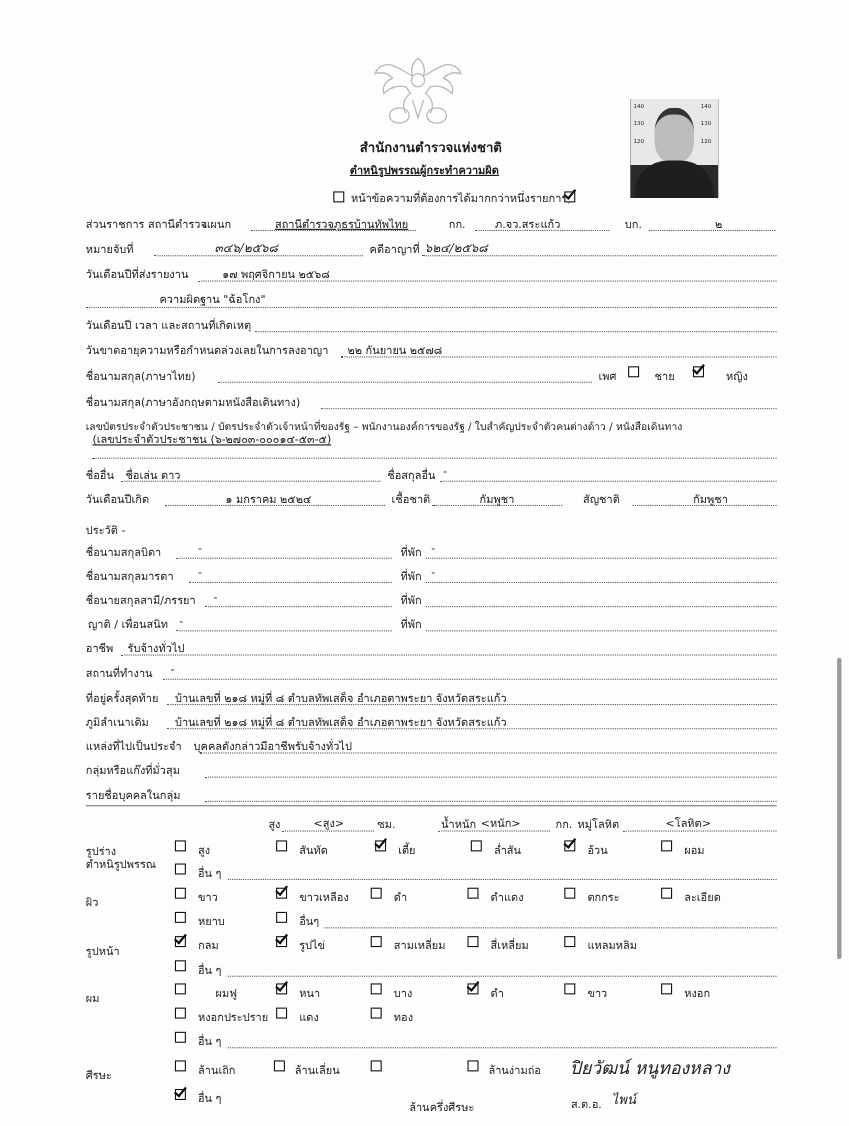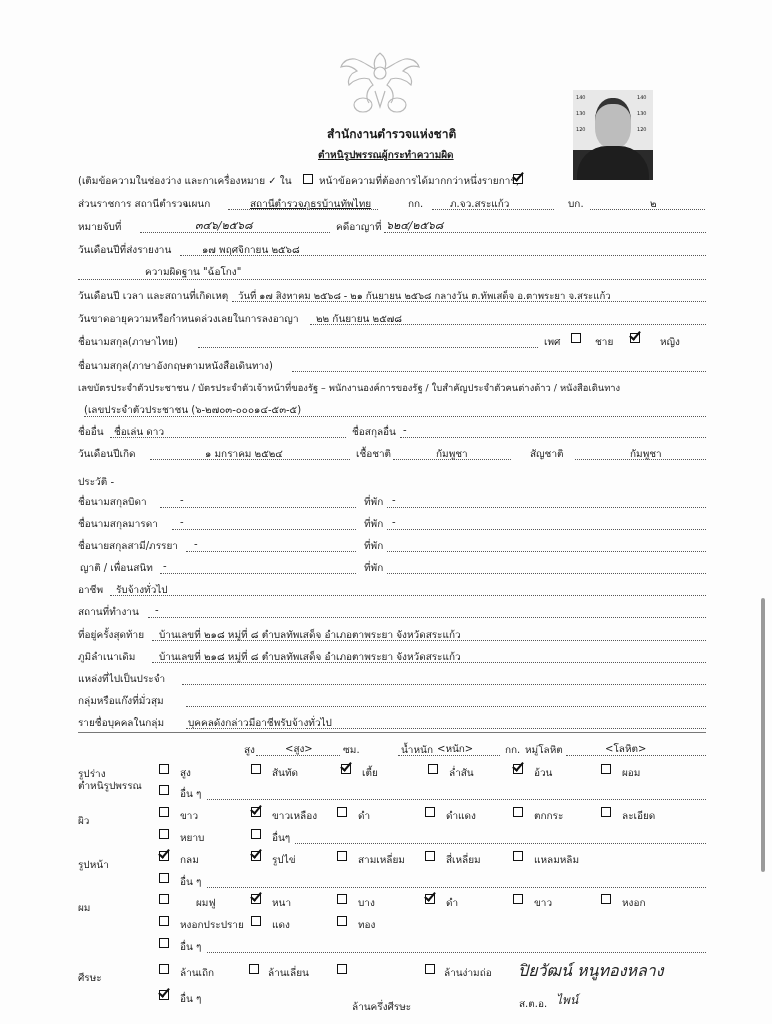--- a/index.html
+++ b/index.html
@@ -54,21 +54,20 @@
     <span class="tick" style="left:3px;top:20px;">130</span>
     <span class="tick" style="left:3px;top:36px;">120</span>
     <span class="tick" style="left:64px;top:4px;">140</span>
     <span class="tick" style="left:64px;top:20px;">130</span>
     <span class="tick" style="left:64px;top:36px;">120</span>
   </div>
 
   <div class="abs title1" style="left:327px;top:124px;">สำนักงานตำรวจแห่งชาติ</div>
   <div class="abs title2" style="left:318px;top:147px;">ตำหนิรูปพรรณผู้กระทำความผิด</div>
 
-  <div class="abs lbl" style="left:78px;top:173px;">(เติมข้อความในช่องว่าง และกาเครื่องหมาย ✓ ใน</div>
   <div class="cb" style="left:303px;top:174px;"></div>
   <div class="abs lbl" style="left:319px;top:173px;">หน้าข้อความที่ต้องการได้มากกว่าหนึ่งรายการ)</div>
   <div class="cb checked" style="left:513px;top:174px;"></div>
 
   <div class="abs lbl" style="left:78px;top:196px;">ส่วนราชการ  สถานีตำรวจ</div>
   <div class="abs lbl" style="left:185px;top:196px;">แผนก</div>
   <div class="dot" style="left:228px;top:209px;width:150px;"></div>
   <div class="abs val" style="left:250px;top:196px;text-decoration:underline;">สถานีตำรวจภูธรบ้านทัพไทย</div>
   <div class="abs lbl" style="left:408px;top:196px;">กก.</div>
   <div class="dot" style="left:432px;top:209px;width:122px;"></div>
@@ -86,40 +85,39 @@
 
   <div class="abs lbl" style="left:78px;top:242px;">วันเดือนปีที่ส่งรายงาน</div>
   <div class="dot" style="left:180px;top:255px;width:526px;"></div>
   <div class="abs val" style="left:202px;top:242px;">๑๗  พฤศจิกายน   ๒๕๖๘</div>
 
   <div class="abs val" style="left:145px;top:264px;">ความผิดฐาน "ฉ้อโกง"</div>
   <div class="dot" style="left:78px;top:279px;width:628px;"></div>
 
   <div class="abs lbl" style="left:78px;top:288px;">วันเดือนปี เวลา และสถานที่เกิดเหตุ</div>
   <div class="dot" style="left:232px;top:301px;width:474px;"></div>
-  <div class="abs val" style="left:238px;top:288px;font-size:9.6px;">วันที่ ๑๗ สิงหาคม ๒๕๖๘ - ๒๑ กันยายน ๒๕๖๘ กลางวัน  ต.ทัพเสด็จ อ.ตาพระยา จ.สระแก้ว</div>
 
   <div class="abs lbl" style="left:78px;top:311px;">วันขาดอายุความหรือกำหนดล่วงเลยในการลงอาญา</div>
   <div class="dot" style="left:310px;top:324px;width:396px;"></div>
   <div class="abs val" style="left:316px;top:311px;">๒๒  กันยายน   ๒๕๗๘</div>
 
   <div class="abs lbl" style="left:78px;top:334px;">ชื่อนามสกุล(ภาษาไทย)</div>
   <div class="dot" style="left:198px;top:347px;width:340px;"></div>
   <div class="abs lbl" style="left:544px;top:334px;">เพศ</div>
   <div class="cb" style="left:571px;top:333px;"></div>
   <div class="abs lbl" style="left:595px;top:334px;">ชาย</div>
   <div class="cb checked" style="left:630px;top:333px;"></div>
   <div class="abs lbl" style="left:660px;top:334px;">หญิง</div>
 
   <div class="abs lbl" style="left:78px;top:358px;">ชื่อนามสกุล(ภาษาอังกฤษตามหนังสือเดินทาง)</div>
   <div class="dot" style="left:292px;top:371px;width:414px;"></div>
   <div class="abs val" style="left:300px;top:358px;"></div>
 
   <div class="abs lbl" style="left:78px;top:380px;font-size:9.4px;">เลขบัตรประจำตัวประชาชน / บัตรประจำตัวเจ้าหน้าที่ของรัฐ – พนักงานองค์การของรัฐ / ใบสำคัญประจำตัวคนต่างด้าว / หนังสือเดินทาง</div>
-  <div class="abs val" style="left:84px;top:402px;">(เลขประจำตัวประชาชน (๖-๒๗๐๓-๐๐๐๑๔-๕๓-๕)</div>
+  <div class="abs val" style="left:84px;top:392px;text-decoration:underline;">(เลขประจำตัวประชาชน (๖-๒๗๐๓-๐๐๐๑๔-๕๓-๕)</div>
   <div class="dot" style="left:84px;top:416px;width:622px;"></div>
 
   <div class="abs lbl" style="left:78px;top:424px;">ชื่ออื่น</div>
   <div class="dot" style="left:110px;top:437px;width:236px;"></div>
   <div class="abs val" style="left:114px;top:424px;">ชื่อเล่น ดาว</div>
   <div class="abs lbl" style="left:352px;top:424px;">ชื่อสกุลอื่น</div>
   <div class="dot" style="left:400px;top:437px;width:306px;"></div>
   <div class="abs val" style="left:403px;top:424px;">-</div>
 
   <div class="abs lbl" style="left:78px;top:446px;">วันเดือนปีเกิด</div>
@@ -171,21 +169,21 @@
   <div class="abs lbl" style="left:78px;top:627px;">ที่อยู่ครั้งสุดท้าย</div>
   <div class="dot" style="left:152px;top:640px;width:554px;"></div>
   <div class="abs val" style="left:159px;top:627px;">บ้านเลขที่ ๒๑๘  หมู่ที่ ๘  ตำบลทัพเสด็จ  อำเภอตาพระยา   จังหวัดสระแก้ว</div>
 
   <div class="abs lbl" style="left:78px;top:649px;">ภูมิลำเนาเดิม</div>
   <div class="dot" style="left:152px;top:662px;width:554px;"></div>
   <div class="abs val" style="left:159px;top:649px;">บ้านเลขที่ ๒๑๘  หมู่ที่ ๘  ตำบลทัพเสด็จ  อำเภอตาพระยา   จังหวัดสระแก้ว</div>
 
   <div class="abs lbl" style="left:78px;top:671px;">แหล่งที่ไปเป็นประจำ</div>
   <div class="dot" style="left:182px;top:684px;width:524px;"></div>
-  <div class="abs val" style="left:188px;top:671px;margin-top:44px;">บุคคลดังกล่าวมีอาชีพรับจ้างทั่วไป</div>
+  <div class="abs val" style="left:176px;top:671px;">บุคคลดังกล่าวมีอาชีพรับจ้างทั่วไป</div>
 
   <div class="abs lbl" style="left:78px;top:693px;text-align:right;">กลุ่มหรือแก๊งที่มั่วสุม</div>
   <div class="dot" style="left:186px;top:706px;width:520px;"></div>
 
   <div class="abs lbl" style="left:78px;top:715px;">รายชื่อบุคคลในกลุ่ม</div>
   <div class="dot" style="left:186px;top:728px;width:520px;"></div>
   <div class="solid" style="left:78px;top:732px;width:628px;border-bottom:1.5px solid #777;"></div>
 
   <div class="abs lbl" style="left:78px;top:742px;margin-top:36px;">ตำหนิรูปพรรณ</div>
   <div class="abs lbl" style="left:244px;top:742px;">สูง</div>
@@ -273,21 +271,21 @@
   <div class="cb" style="left:159px;top:938px;"></div>
   <div class="abs lbl" style="left:180px;top:939px;">อื่น ๆ</div>
   <div class="dot" style="left:207px;top:952px;width:499px;"></div>
 
   <div class="abs lbl" style="left:78px;top:970px;">ศีรษะ</div>
   <div class="cb" style="left:159px;top:964px;"></div>
   <div class="abs lbl" style="left:180px;top:965px;">ล้านเถิก</div>
   <div class="cb" style="left:249px;top:964px;"></div>
   <div class="abs lbl" style="left:268px;top:965px;">ล้านเลี่ยน</div>
   <div class="cb" style="left:337px;top:964px;"></div>
-  <div class="abs lbl" style="left:352px;top:965px;margin-top:34px;">ล้านครึ่งศีรษะ</div>
+  <div class="abs lbl" style="left:372px;top:965px;margin-top:34px;">ล้านครึ่งศีรษะ</div>
   <div class="cb" style="left:425px;top:964px;"></div>
   <div class="abs lbl" style="left:444px;top:965px;">ล้านง่ามถ่อ</div>
   <div class="cb checked" style="left:159px;top:990px;"></div>
   <div class="abs lbl" style="left:180px;top:991px;">อื่น ๆ</div>
 
   <div class="sig" style="left:518px;top:958px;">ปิยวัฒน์ หนูทองหลาง</div>
   <div class="abs lbl" style="left:519px;top:996px;">ส.ต.อ.</div>
   <div class="sig" style="left:556px;top:990px;font-size:12px;">ไพน์</div>
 
   <div class="scrollbar"></div>

